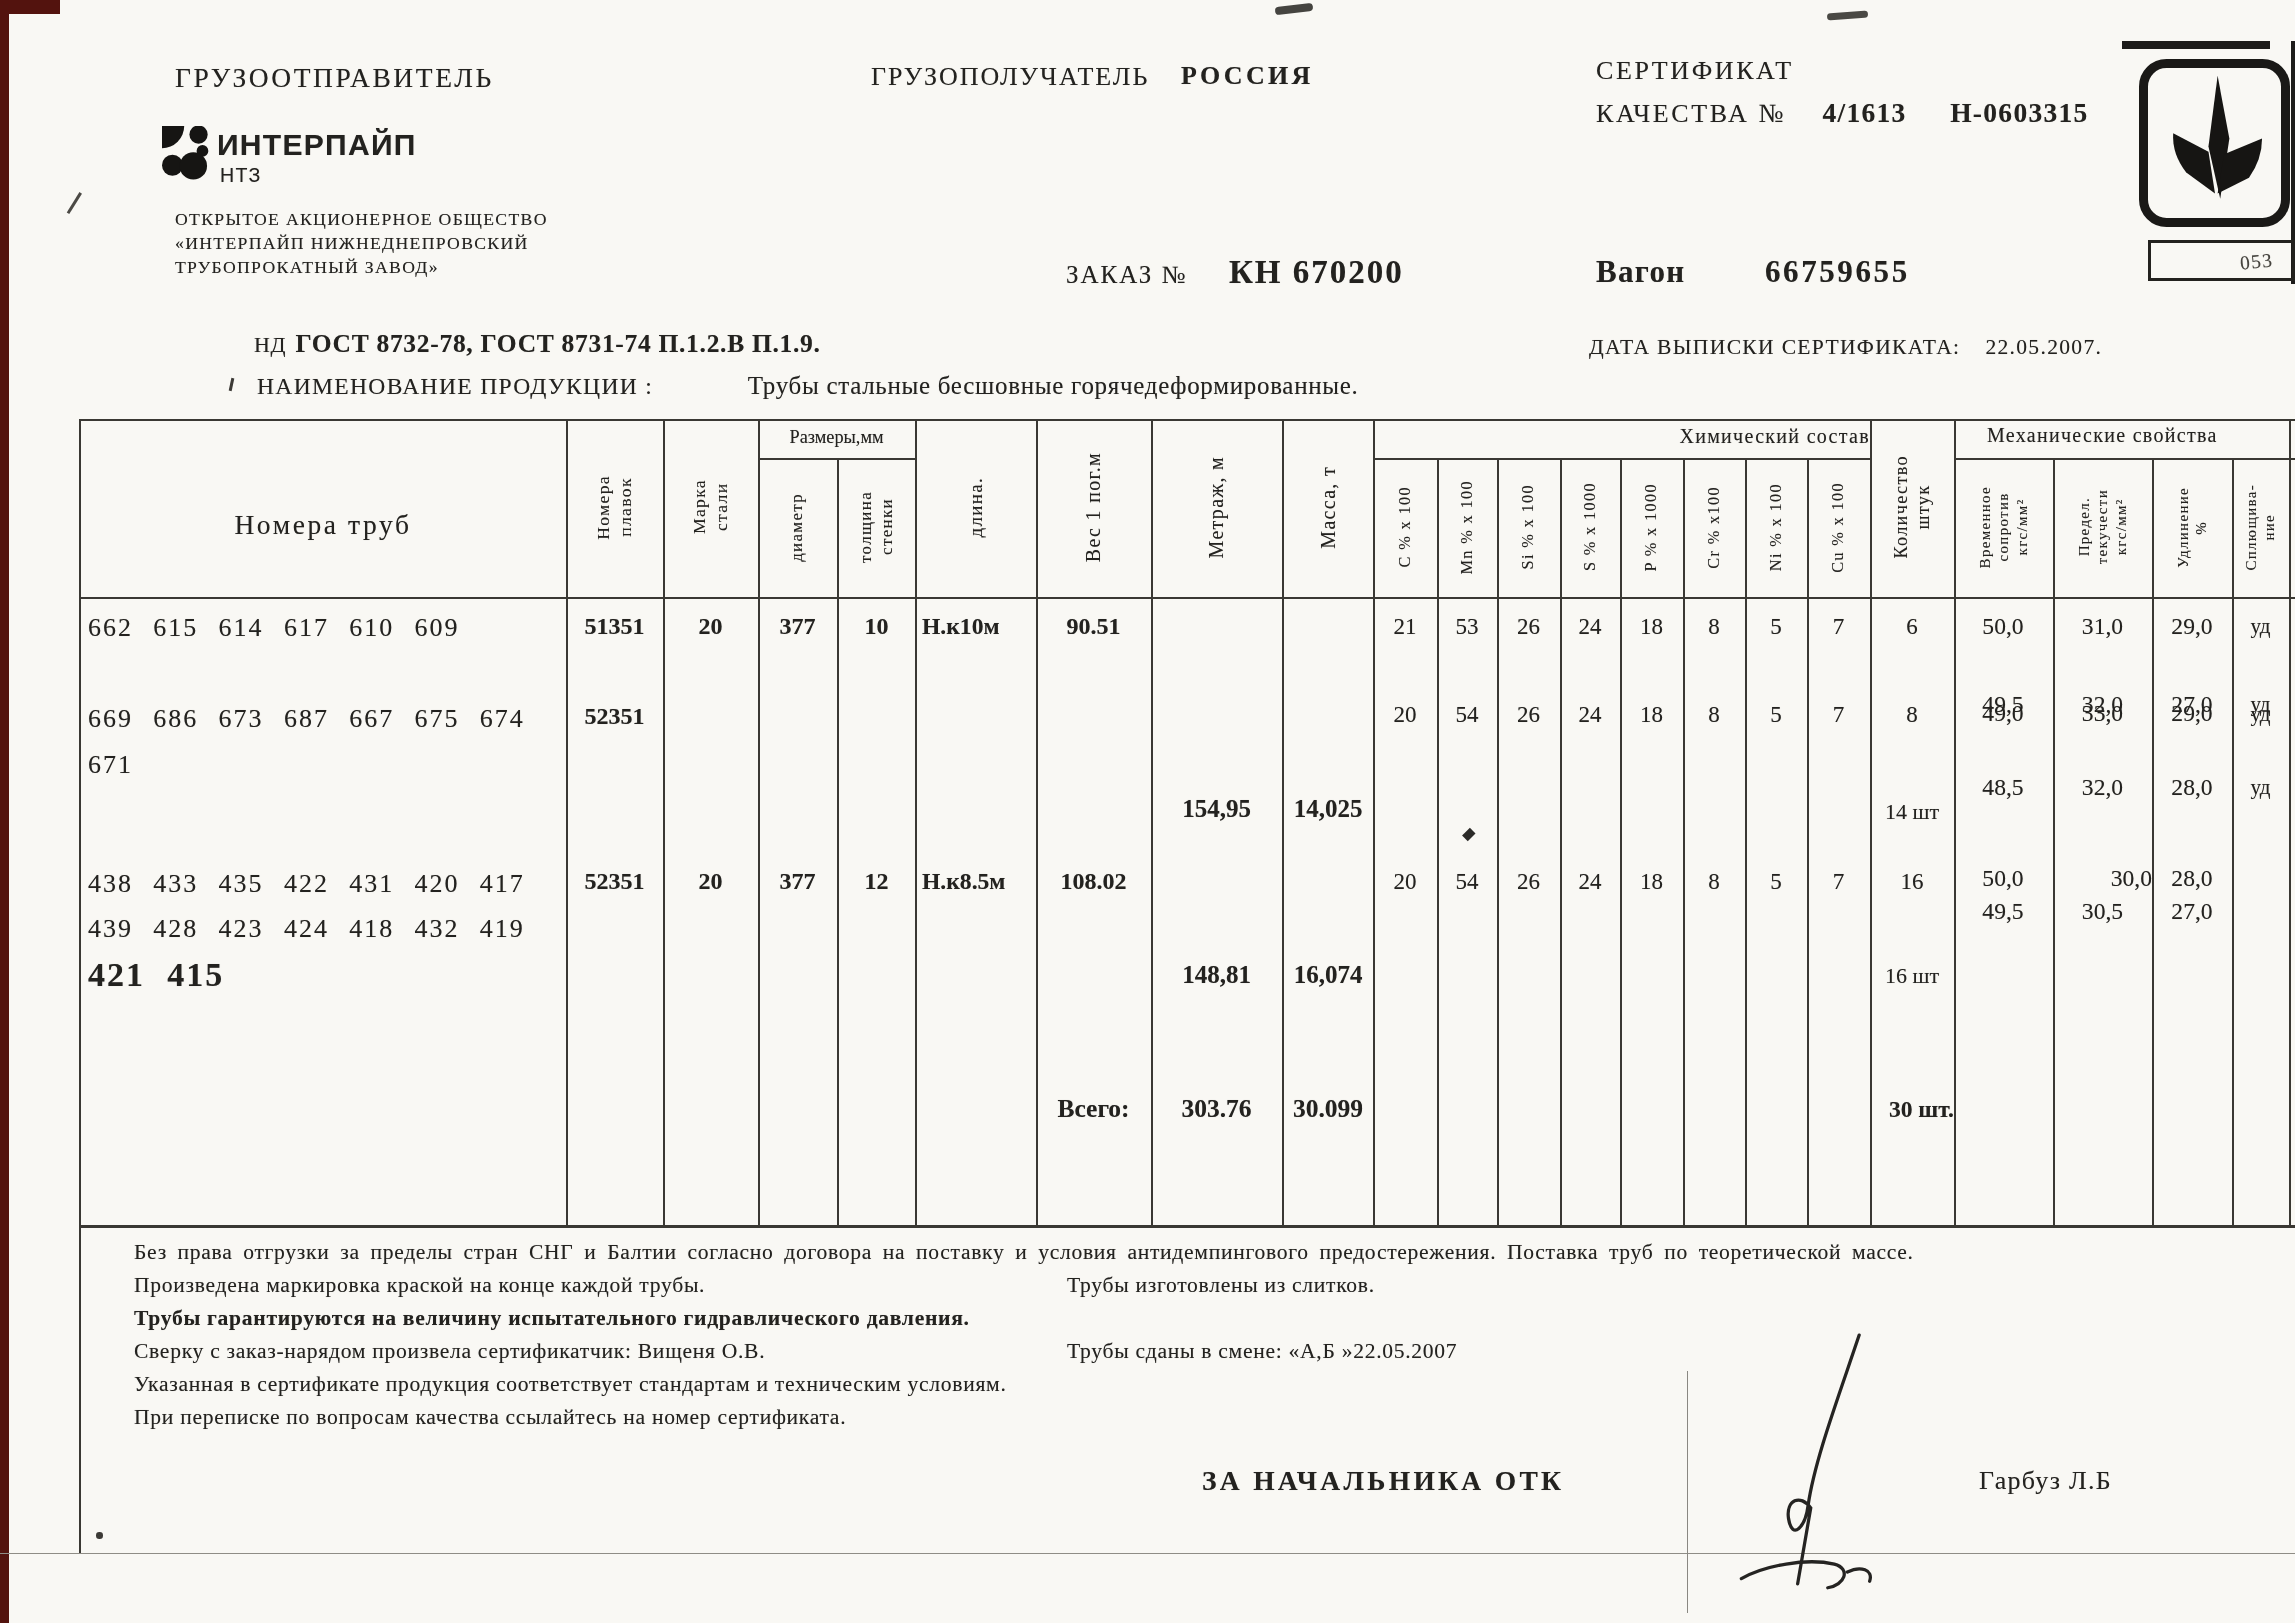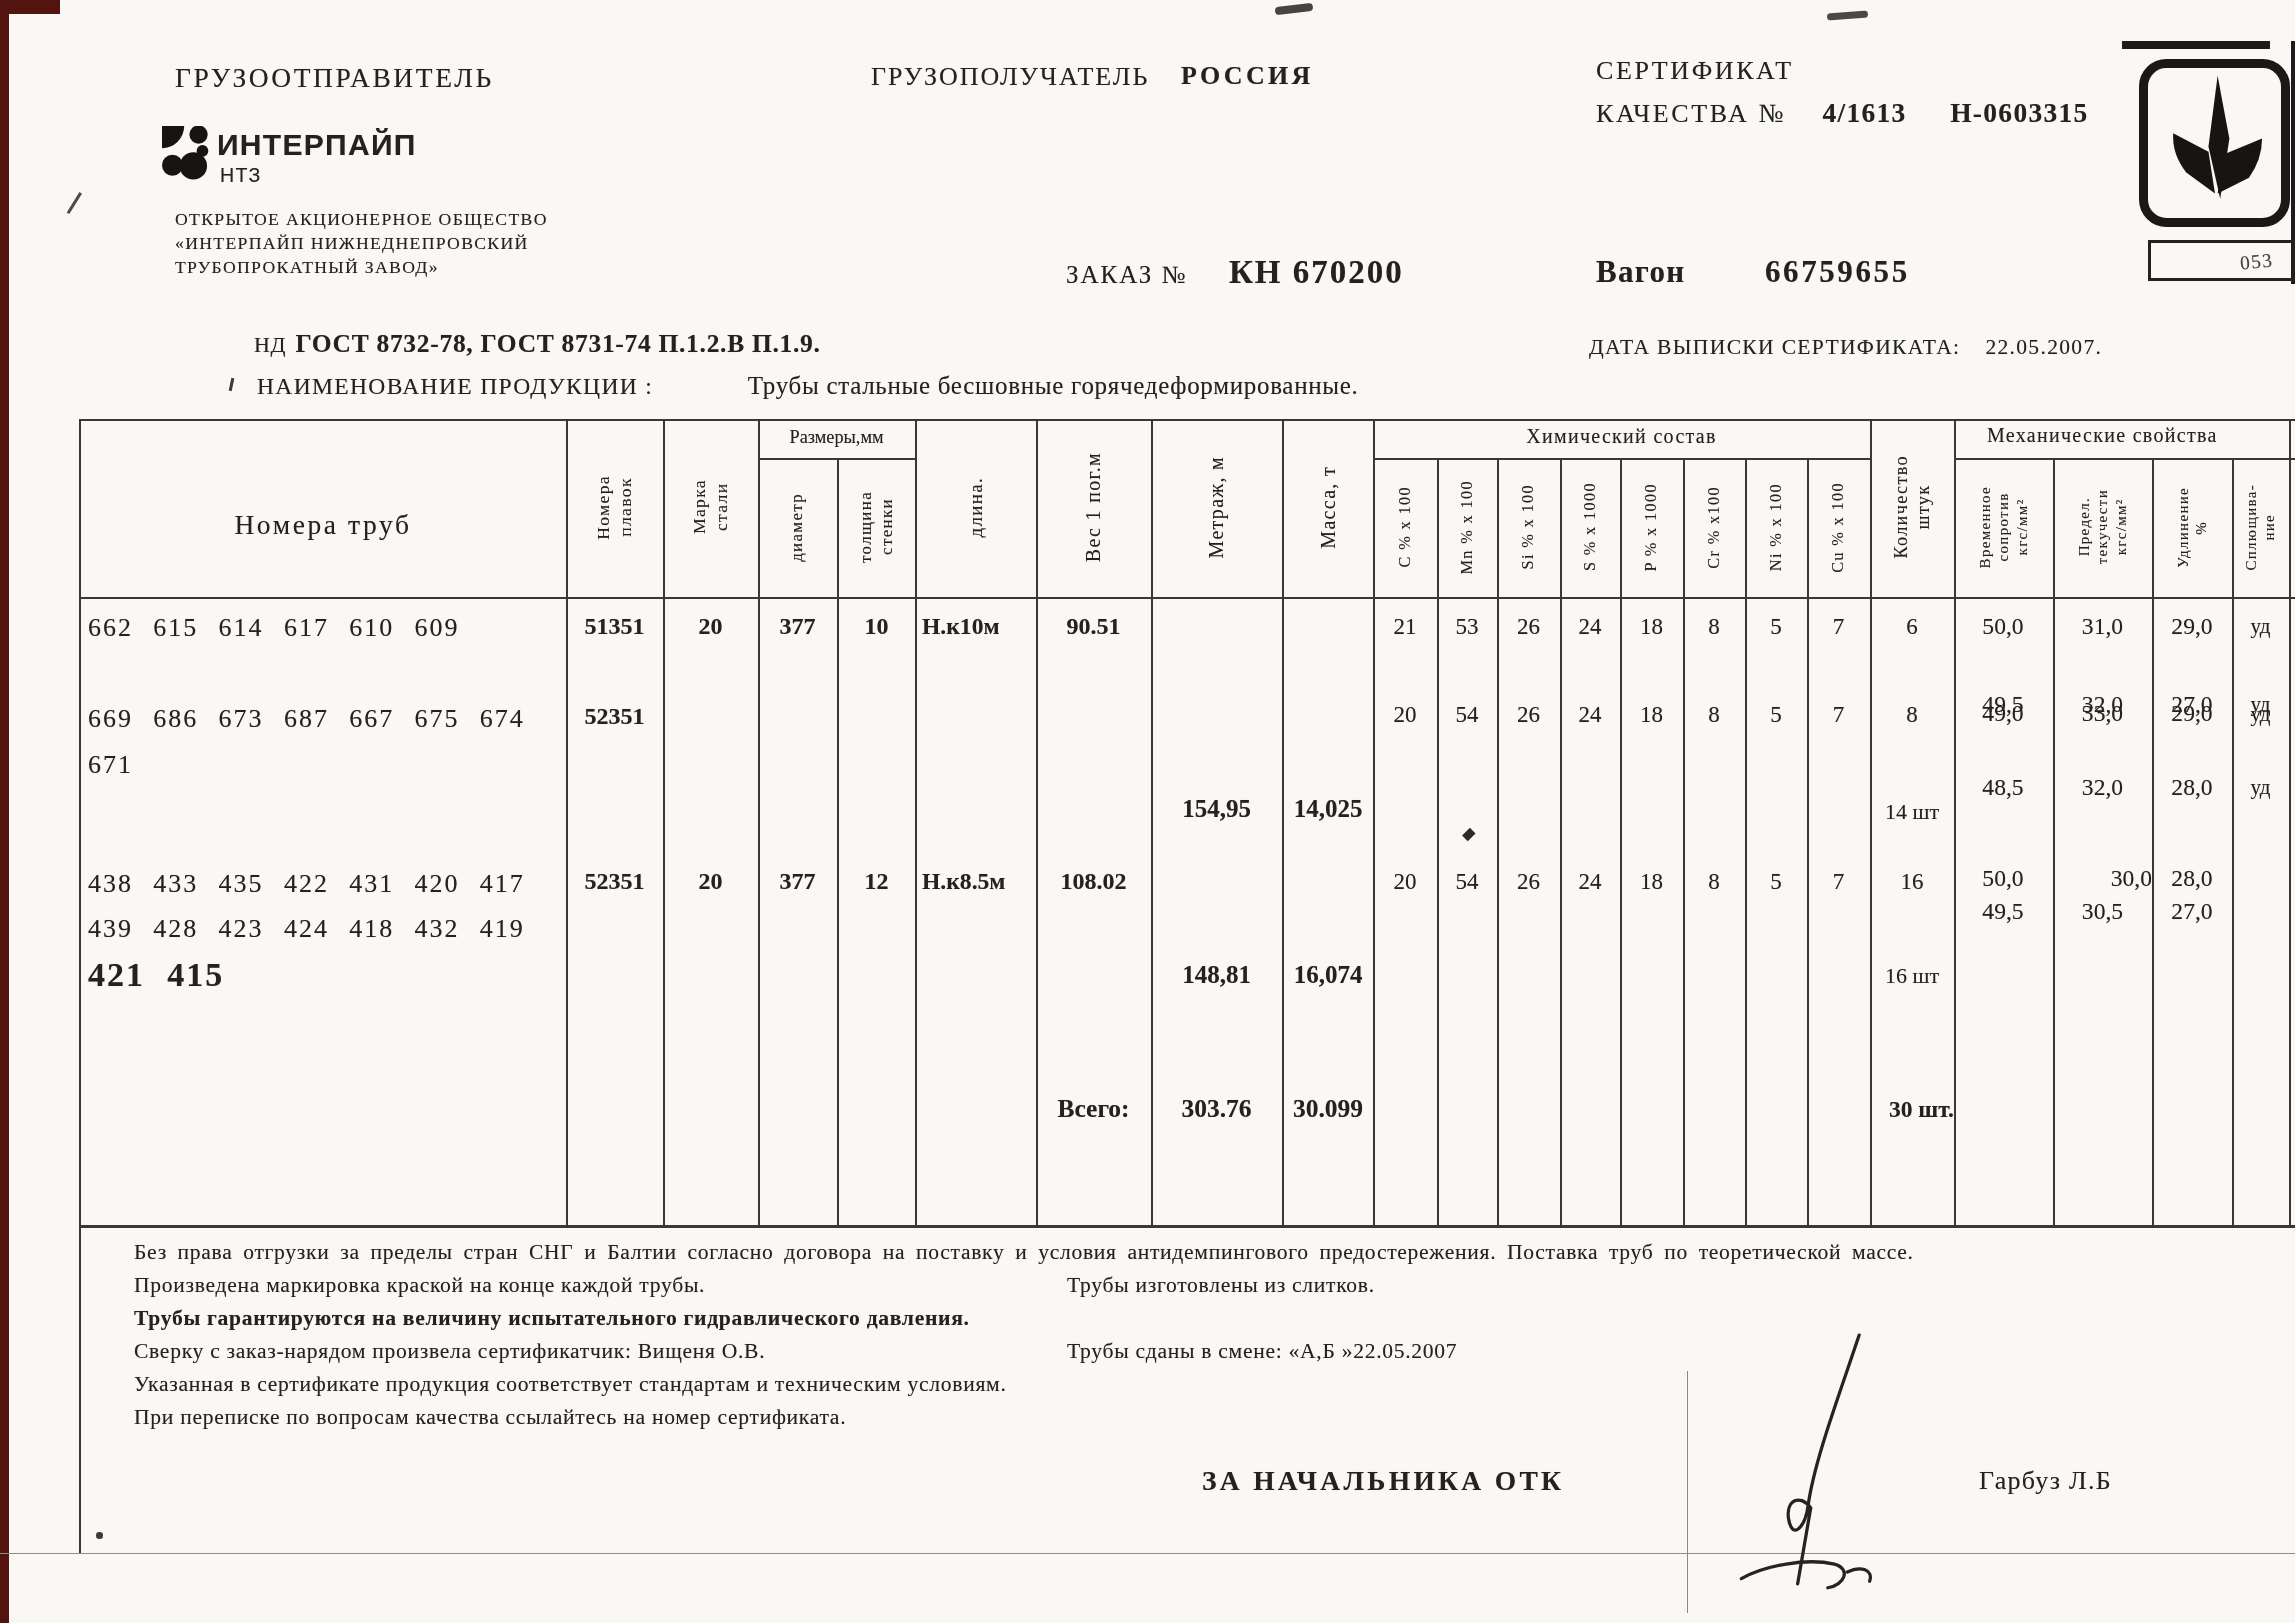--- a/index.html
+++ b/index.html
@@ -123,21 +123,21 @@
   <div class="vl" style="left:1807px;top:458px;height:769px;"></div>
   <div class="vl" style="left:1870px;top:419px;height:808px;"></div>
   <div class="vl" style="left:1954px;top:419px;height:808px;"></div>
   <div class="vl" style="left:2053px;top:458px;height:769px;"></div>
   <div class="vl" style="left:2152px;top:458px;height:769px;"></div>
   <div class="vl" style="left:2232px;top:458px;height:769px;"></div>
   <div class="vl" style="left:2289px;top:419px;height:808px;"></div>
 
   <div class="t c" style="left:79px;top:509px;width:488px;font-size:27.5px;letter-spacing:2.6px;">Номера  труб</div>
   <div class="t c" style="left:758px;top:427px;width:157px;font-size:18.3px;">Размеры,мм</div>
-  <div class="t c" style="left:1373px;top:425px;width:497px;font-size:20px;letter-spacing:1.3px;">Химический состав</div>
+  <div class="t c" style="left:1373px;top:425px;width:497px;font-size:20px;letter-spacing:1.3px;text-align:right;">Химический состав</div>
   <div class="t" style="left:1987px;top:424px;font-size:20px;letter-spacing:1.3px;">Механические свойства</div>
 
   <div class="vwrap" style="left:566px;top:422px;width:97px;height:170px;">
       <span style="font-size:17.7px;">Номера
 плавок</span>
     </div>
   <div class="vwrap" style="left:663px;top:422px;width:95px;height:170px;">
       <span style="font-size:17.7px;">Марка
 стали</span>
     </div>

